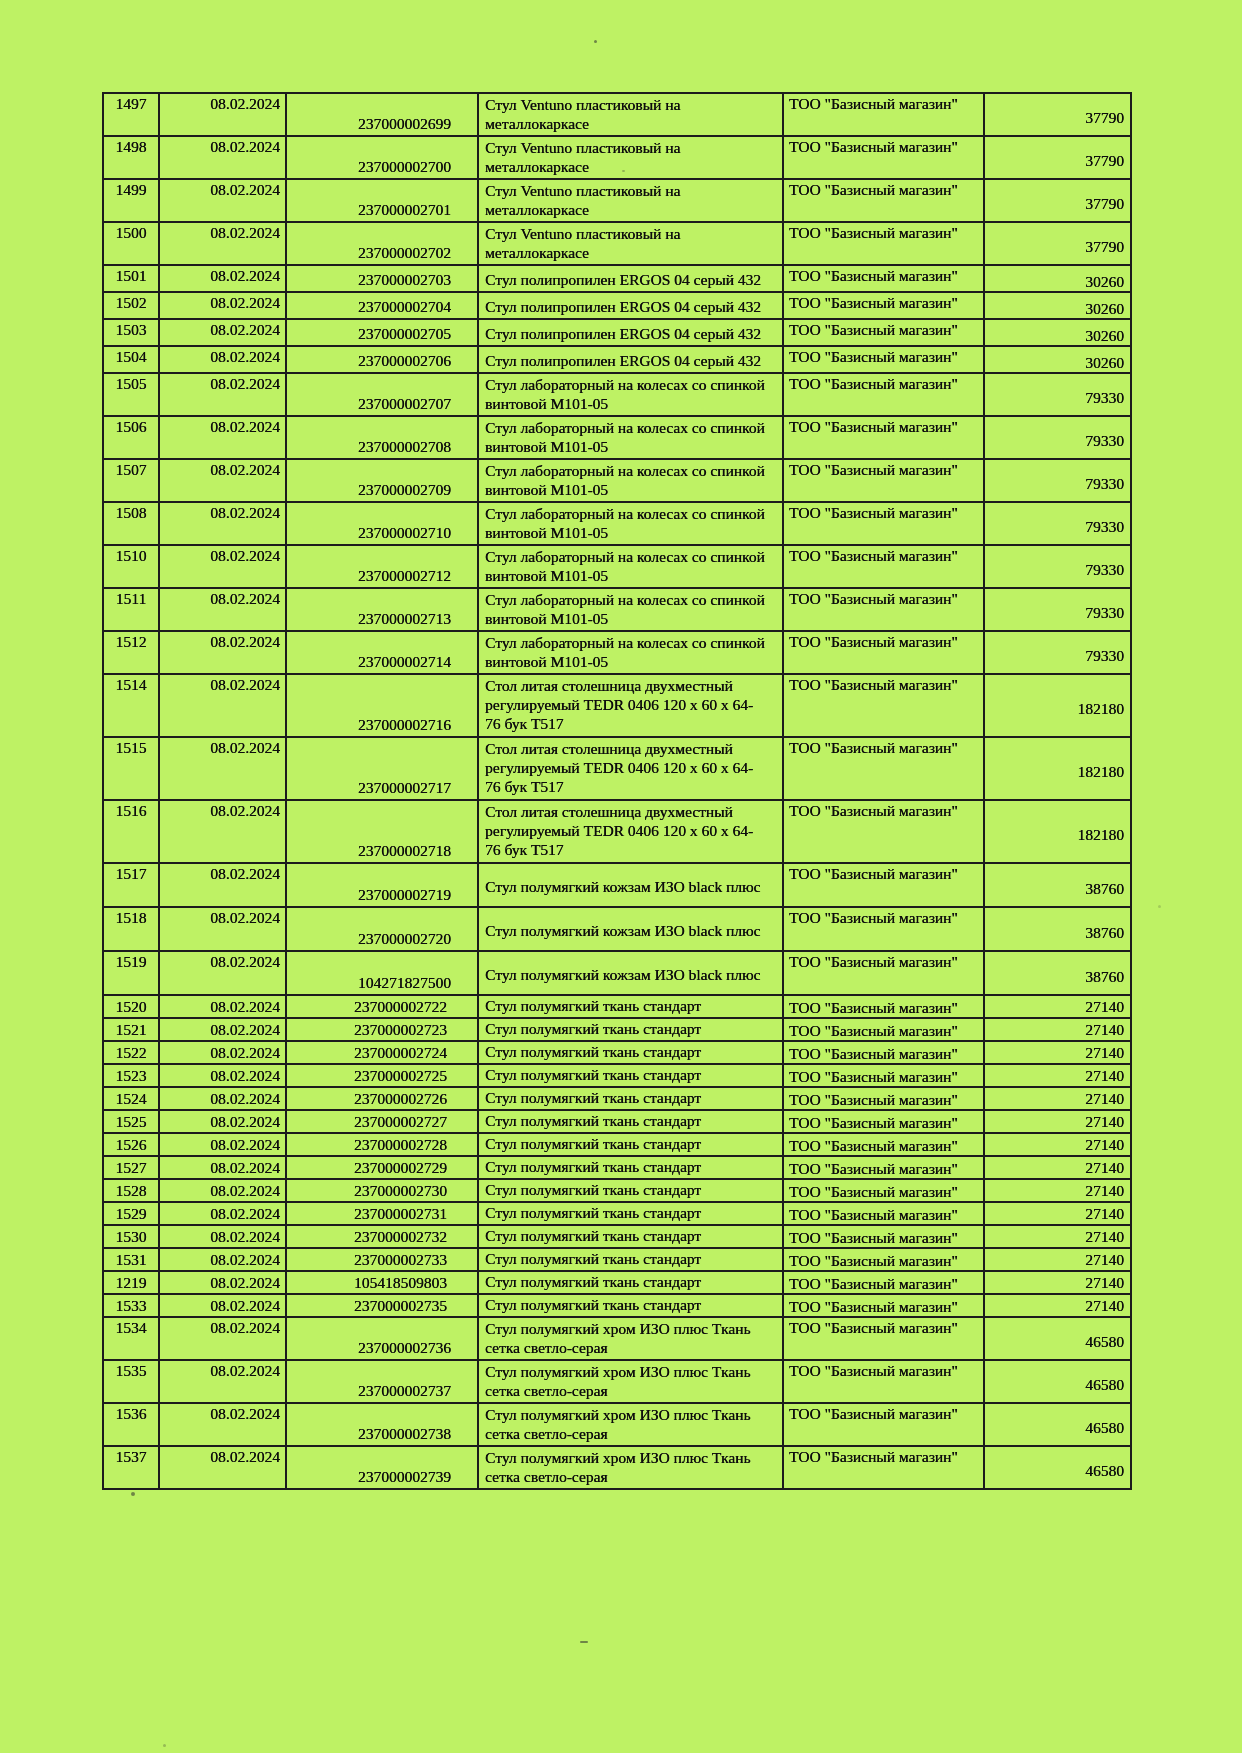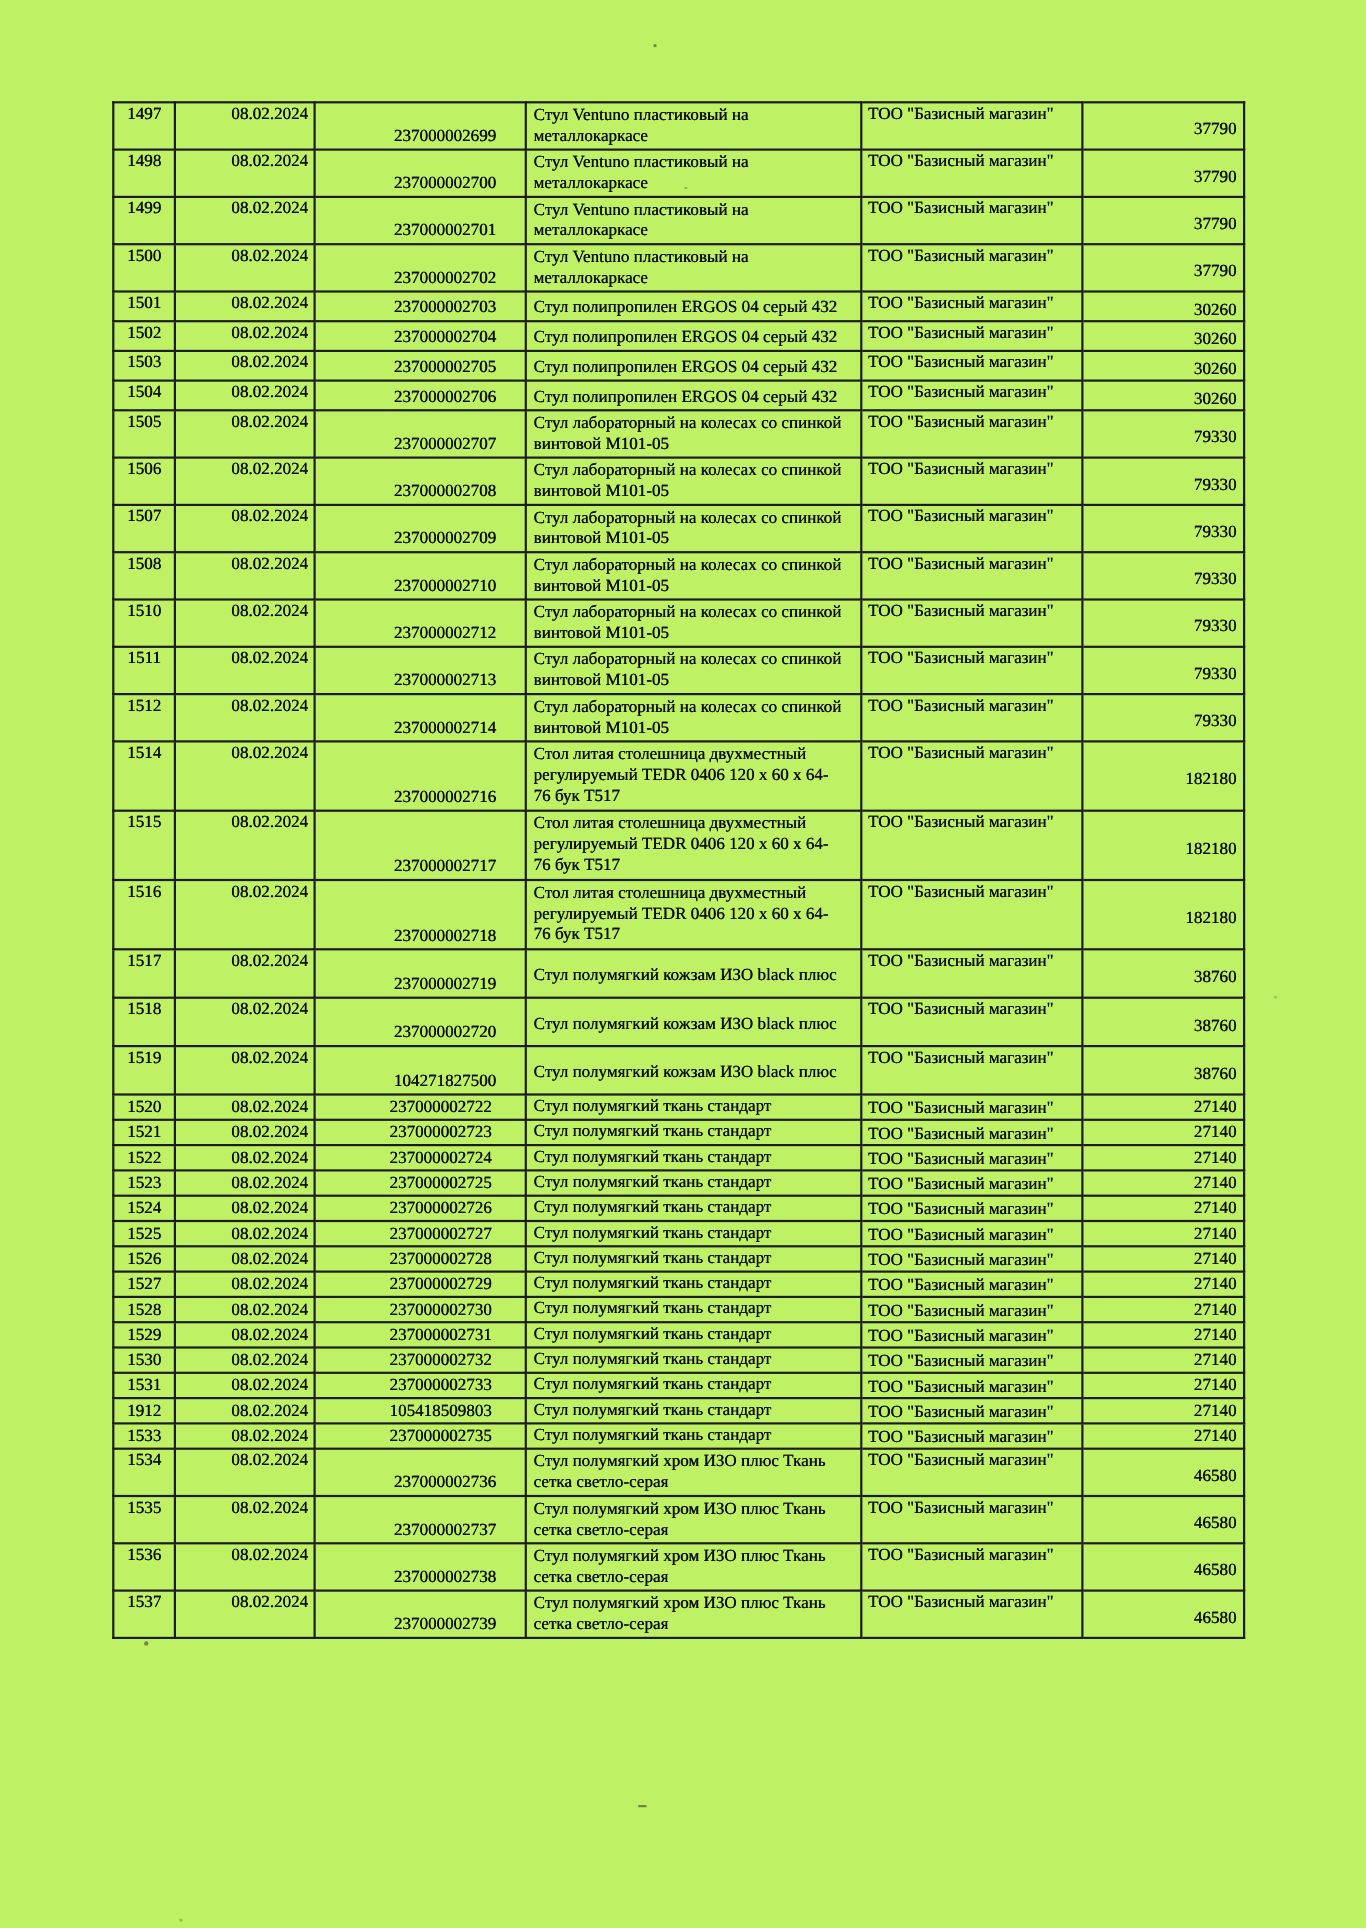--- a/index.html
+++ b/index.html
@@ -333,21 +333,21 @@
     </tr>
         <tr class="g-f">
       <td class="c-num">1531</td>
       <td class="c-date">08.02.2024</td>
       <td class="c-inv">237000002733</td>
       <td class="c-desc">Стул полумягкий ткань стандарт</td>
       <td class="c-sup">ТОО "Базисный магазин"</td>
       <td class="c-price">27140</td>
     </tr>
         <tr class="g-f">
-      <td class="c-num">1912</td>
+      <td class="c-num">1219</td>
       <td class="c-date">08.02.2024</td>
       <td class="c-inv">105418509803</td>
       <td class="c-desc">Стул полумягкий ткань стандарт</td>
       <td class="c-sup">ТОО "Базисный магазин"</td>
       <td class="c-price">27140</td>
     </tr>
         <tr class="g-f">
       <td class="c-num">1533</td>
       <td class="c-date">08.02.2024</td>
       <td class="c-inv">237000002735</td>

